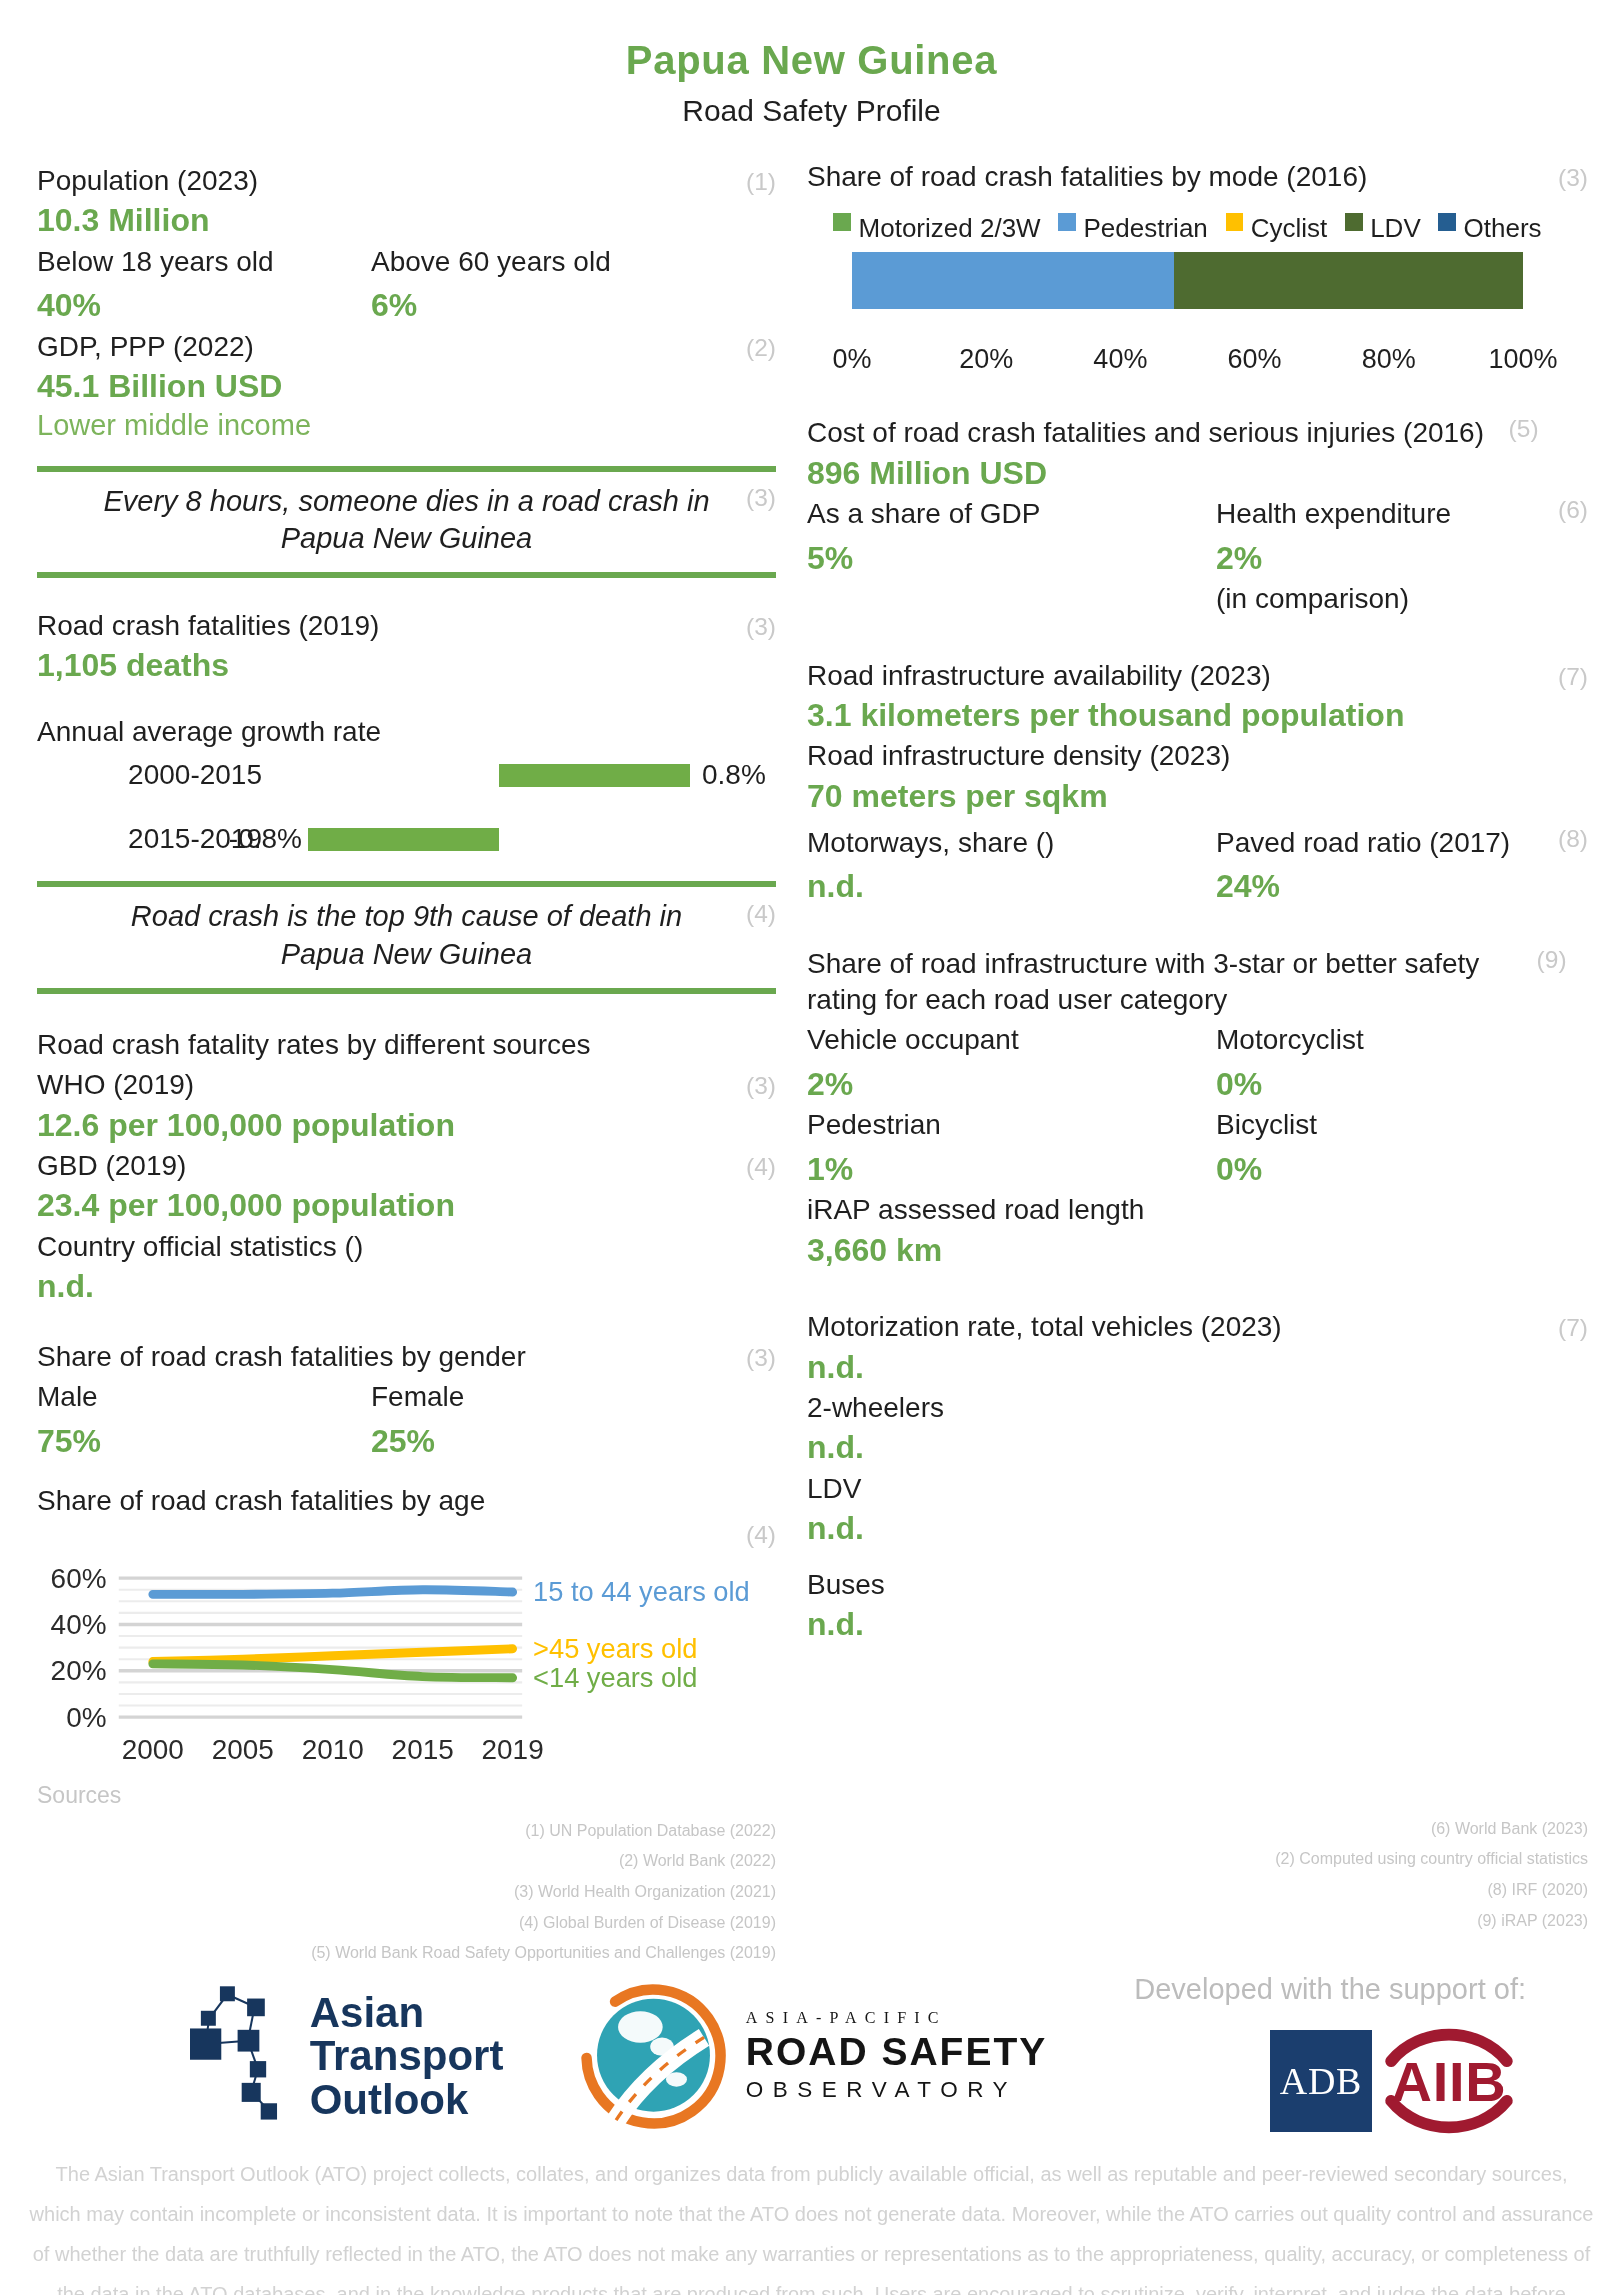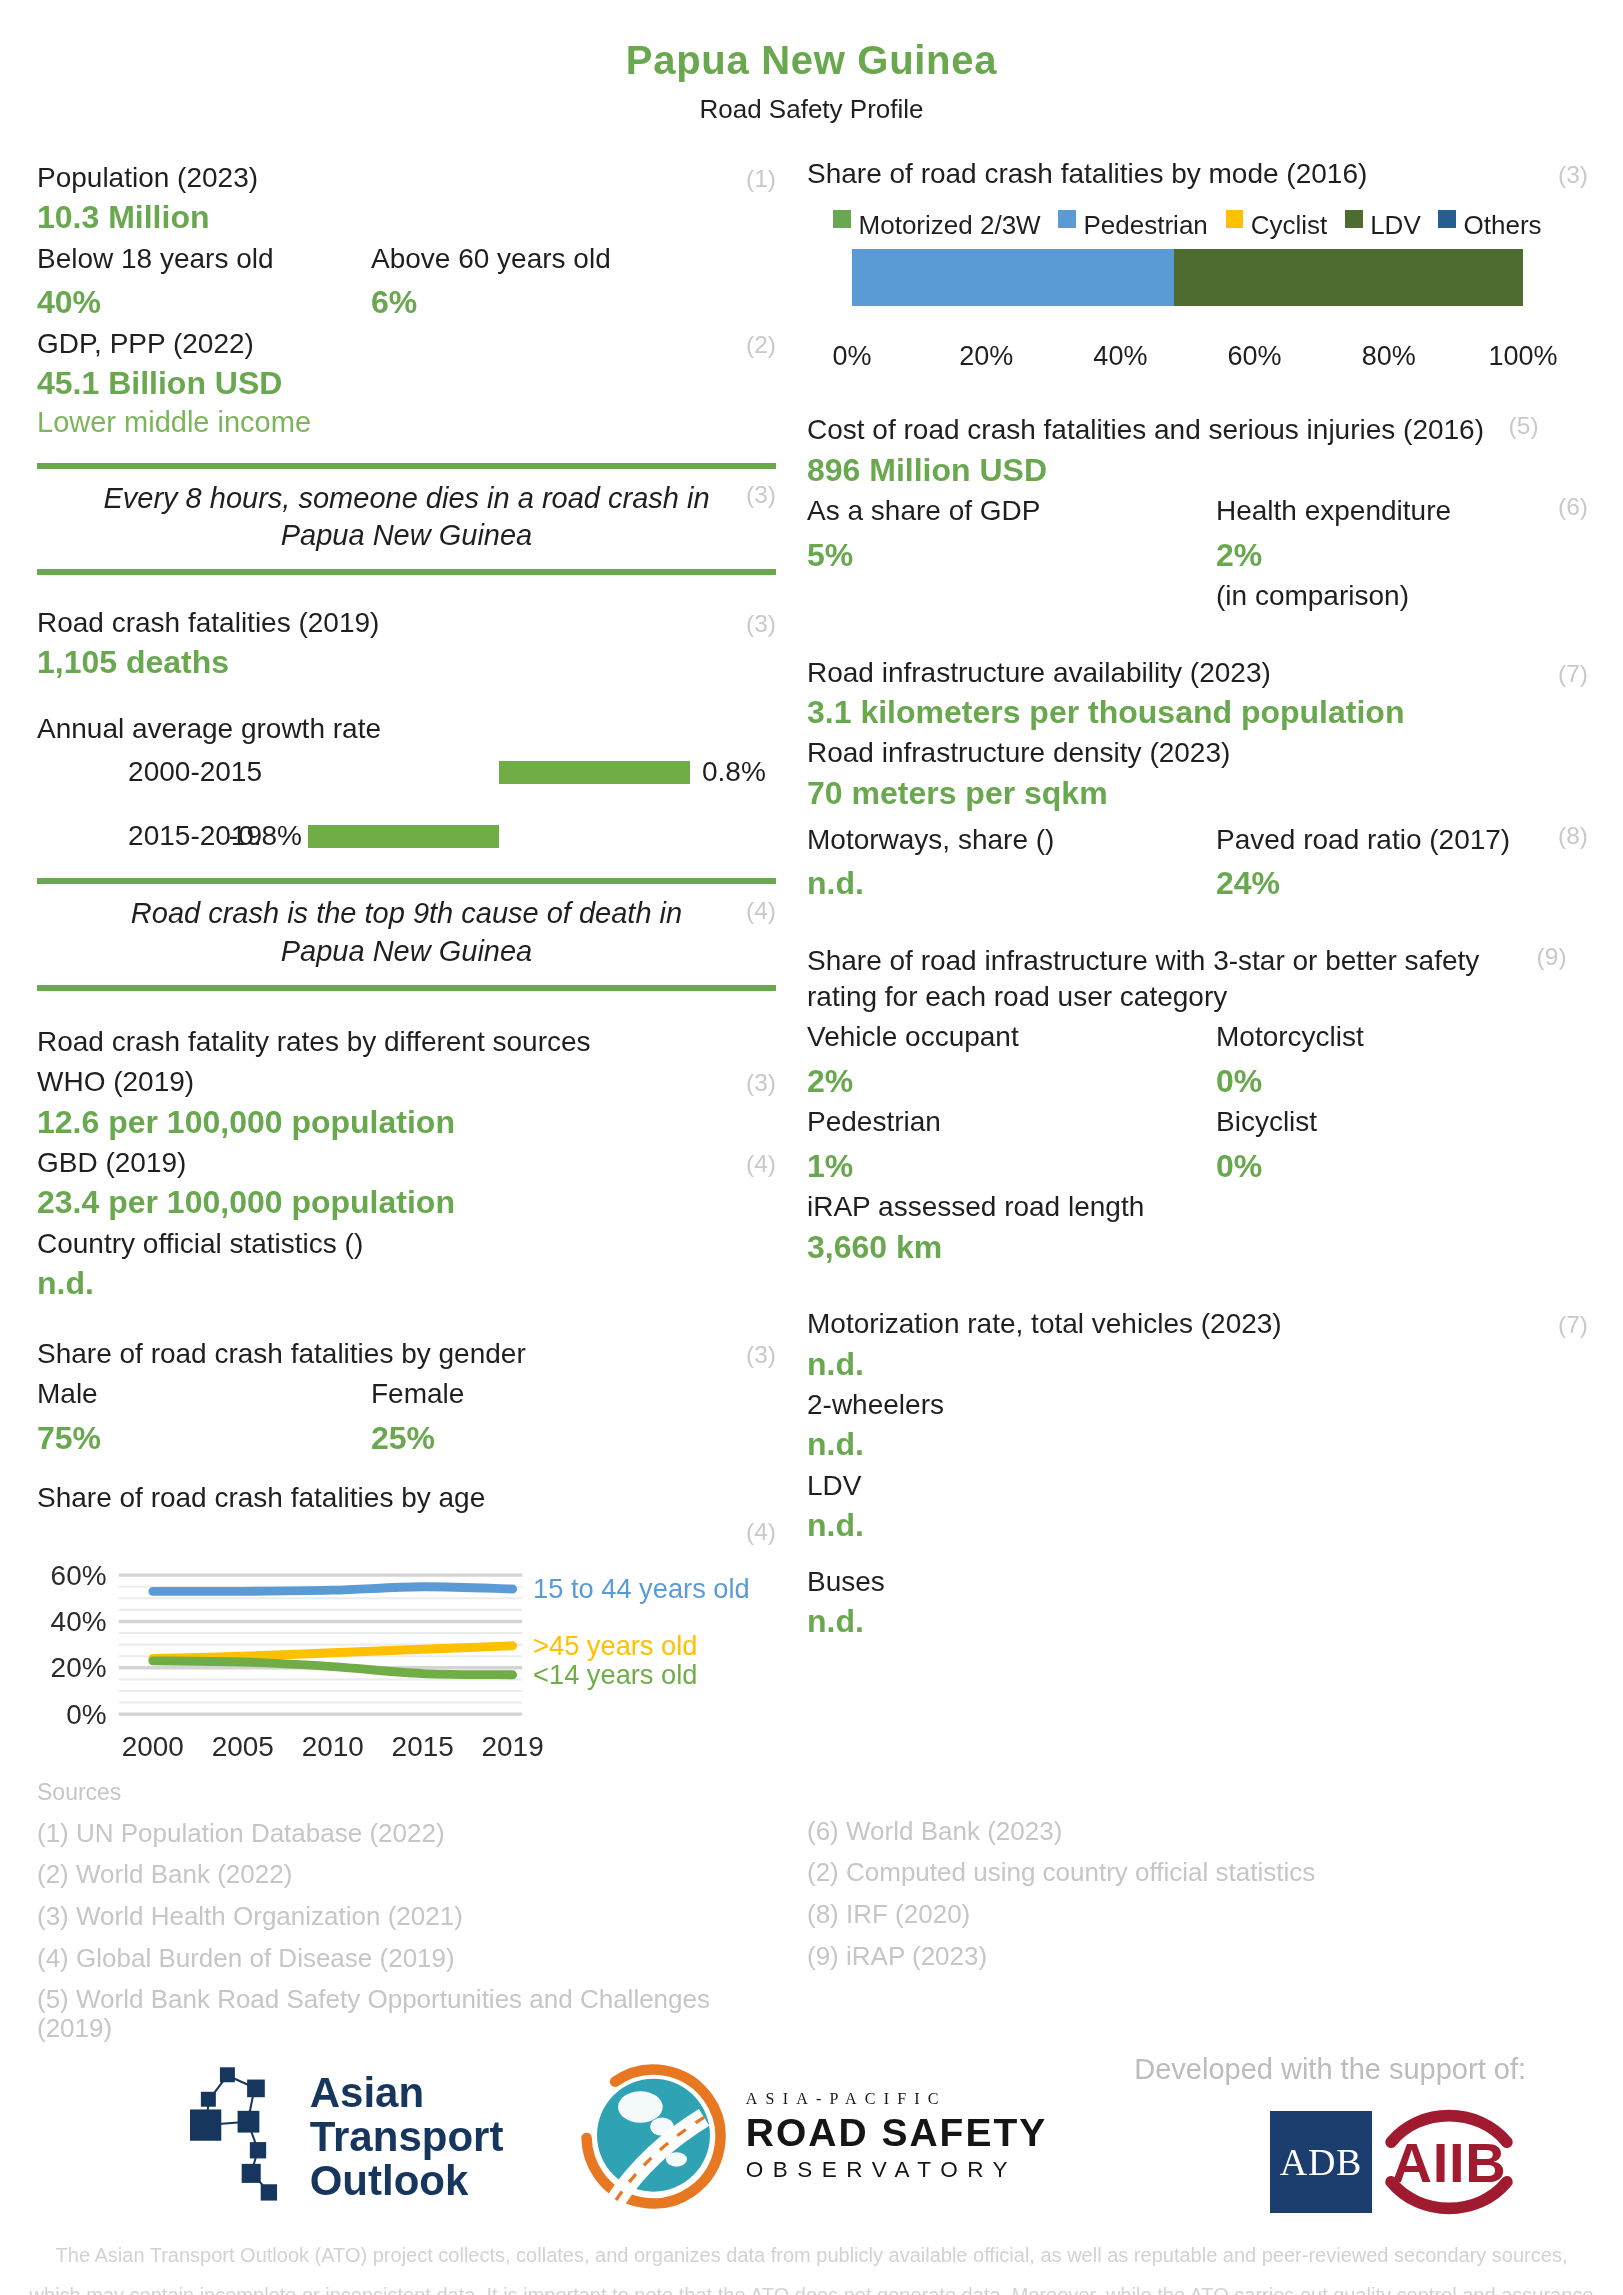--- a/index.html
+++ b/index.html
@@ -1,21 +1,21 @@
 <!DOCTYPE html>
 <html style="--accent: #6aa84f; --light-green: #7db45c; --note-gray: #c9c9c9; --text: #1f1f1f; --source-gray: #c6c6c6; --disclaimer-gray: #d2d2d2; --ato-navy: #17365d; --adb-navy: #1b3e6e; --aiib-red: #a01a30; --aprso-orange: #e87722; --aprso-teal: #2fa3b4;font-size:11px"><head>
 <meta charset="utf-8">
 <style>
   html,body{margin:0;padding:0;background:#fff;}
   .page{position:relative;width:1623px;height:2295px;background:#fff;overflow:hidden;
         font-family:"Liberation Sans",sans-serif;color:var(--text,#1f1f1f);}
   
   .header{padding-top:38px;text-align:center;}
   .title{font-size:40px;font-weight:bold;color:var(--accent,#6aa84f);letter-spacing:0.7px;}
-  .subtitle{font-size:26px;margin-top:11px;color:#1f1f1f;}
+  .subtitle{font-size:30px;margin-top:11px;color:#1f1f1f;}
   
   .cols{display:flex;padding:0 35px 0 37px;margin-top:31px;}
   .col-l{width:739px;flex:none;}
   .col-r{flex:1;margin-left:31px;}
   
   .srow{display:flex;justify-content:space-between;align-items:baseline;margin-top:4.1px;}
   .lbl{font-size:28px;line-height:1.3;color:#1f1f1f;}
   .note{font-size:24.5px;color:var(--note-gray,#c9c9c9);flex:none;margin-left:13.6px;}
   .val{font-size:32px;font-weight:bold;color:var(--accent,#6aa84f);line-height:1.2;margin-top:2px;}
   .val.light{font-weight:normal;color:var(--light-green,#7db45c);font-size:29px;}
@@ -47,21 +47,21 @@
   
   .note-row{text-align:right;margin-top:1.4px;font-size:24.5px;color:var(--note-gray,#c9c9c9);height:29px;}
   .age-chart svg{overflow:visible;display:block;}
   .ax-lbl{font-size:41px;fill:#2b2b2b;font-family:"Liberation Sans",sans-serif;}
   .series-lbl{font-size:40px;font-family:"Liberation Sans",sans-serif;}
   
   .sources{display:flex;padding:0 35px 0 37px;margin-top:19px;}
   .src-l{width:739px;margin-right:31px;}
   .src-r{flex:1;margin-top:38px;}
   .src-title{font-size:23px;color:var(--source-gray,#c6c6c6);}
-  .src-item{font-size:26px;color:var(--source-gray,#c6c6c6);margin-top:13px;line-height:1.1;}
+  .src-item{font-size:16px;color:var(--source-gray,#c6c6c6);margin-top:13px;line-height:1.1;text-align:right;}
   .logos{display:flex;align-items:center;padding:0 37px;margin-top:11px;}
   .ato{display:flex;align-items:center;margin-left:153px;}
   .ato-text{margin-left:17.7px;font-size:42px;font-weight:bold;color:var(--ato-navy,#17365d);line-height:1.04;}
   .aprso{display:flex;align-items:center;margin-left:75px;}
   .aprso-text{margin-left:16.4px;color:#151515;}
   .aprso-l1{font-size:16px;letter-spacing:8.2px;font-family:Liberation Serif, serif;}
   .aprso-l2{font-size:39px;font-weight:bold;letter-spacing:2px;margin-top:2.7px;}
   .aprso-l3{font-size:22.5px;letter-spacing:9.5px;margin-top:2.7px;}
   .support-block{margin-left:auto;display:flex;flex-direction:column;align-items:flex-end;margin-right:60px;}
   .support-txt{font-size:29px;color:#bcbcbc;margin-bottom:17.7px;}

